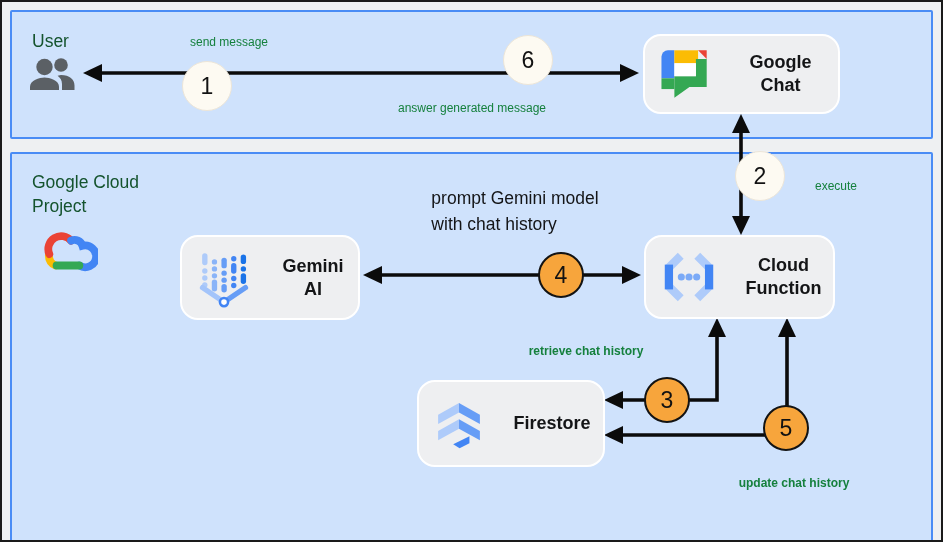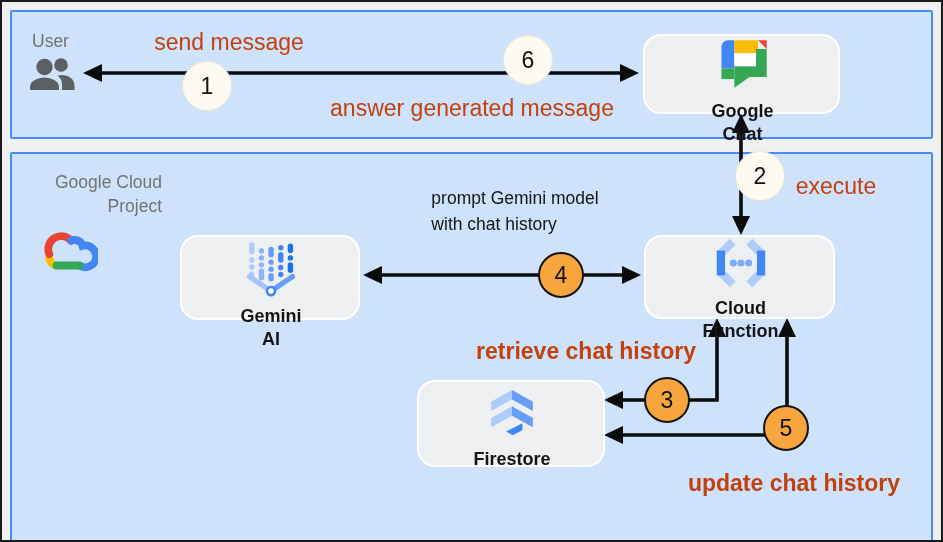--- a/index.html
+++ b/index.html
@@ -6,28 +6,28 @@
     --canvas-bg:#eef0f2; --panel-fill:#cfe2fc; --panel-border:#4a8cf5;
     --node-fill:#eeeff1; --node-border:#ffffff; --arrow:#0b0b0b;
     --step-orange:#f7a53c; --step-cream:#fdfaf2; --text:#1c1d1f;
   }
   html,body{margin:0;padding:0;}
   body{font-family:"Liberation Sans","DejaVu Sans",sans-serif;color:var(--text);}
   .canvas{position:relative;width:943px;height:542px;background:var(--canvas-bg);
     border:2px solid #1a1a1a;box-sizing:border-box;overflow:hidden;}
   .panel{position:absolute;background:var(--panel-fill);border:2px solid var(--panel-border);
     box-sizing:border-box;border-radius:2px;}
-  .panel-title{position:absolute;font-size:17.5px;font-weight:400;color:#737373;line-height:24px;text-align:right;}
+  .panel-title{position:absolute;font-size:17.5px;font-weight:400;color:#14532d;line-height:24px;}
   .arrows{position:absolute;left:0;top:0;z-index:2;pointer-events:none;}
   .node{position:absolute;background:var(--node-fill);border:2.5px solid var(--node-border);
     border-radius:18px;box-sizing:border-box;display:flex;align-items:center;z-index:3;
-    padding:0 10px 0 12px;gap:8px;flex-direction:column;}
+    padding:0 10px 0 12px;gap:24px;}
   .node-label{flex:1;text-align:center;font-weight:700;font-size:18px;line-height:23px;color:#141517;}
-  .lbl{position:absolute;transform:translate(-50%,-50%);font-size:23px;font-weight:500;
-    white-space:nowrap;z-index:2;color:#c2410c;}
+  .lbl{position:absolute;transform:translate(-50%,-50%);font-size:12px;font-weight:500;
+    white-space:nowrap;z-index:2;color:#15803d;}
   .lbl.bold{font-weight:700;}
   .prompt-label{position:absolute;transform:translate(-50%,-50%);text-align:left;
     font-size:17.5px;line-height:26px;white-space:nowrap;z-index:2;color:#141517;}
   .prompt-label .l1{font-weight:500;display:block;}
   .prompt-label .l2{font-weight:400;display:block;}
   .step{position:absolute;border-radius:50%;display:flex;align-items:center;justify-content:center;
     font-size:23px;color:#121212;z-index:4;box-sizing:border-box;}
   .step.cream{width:50px;height:50px;background:var(--step-cream);border:1px solid #ece5d8;}
   .step.orange{width:46px;height:46px;background:var(--step-orange);border:2.5px solid #131313;}
   .iconbox{flex:none;display:block;}

